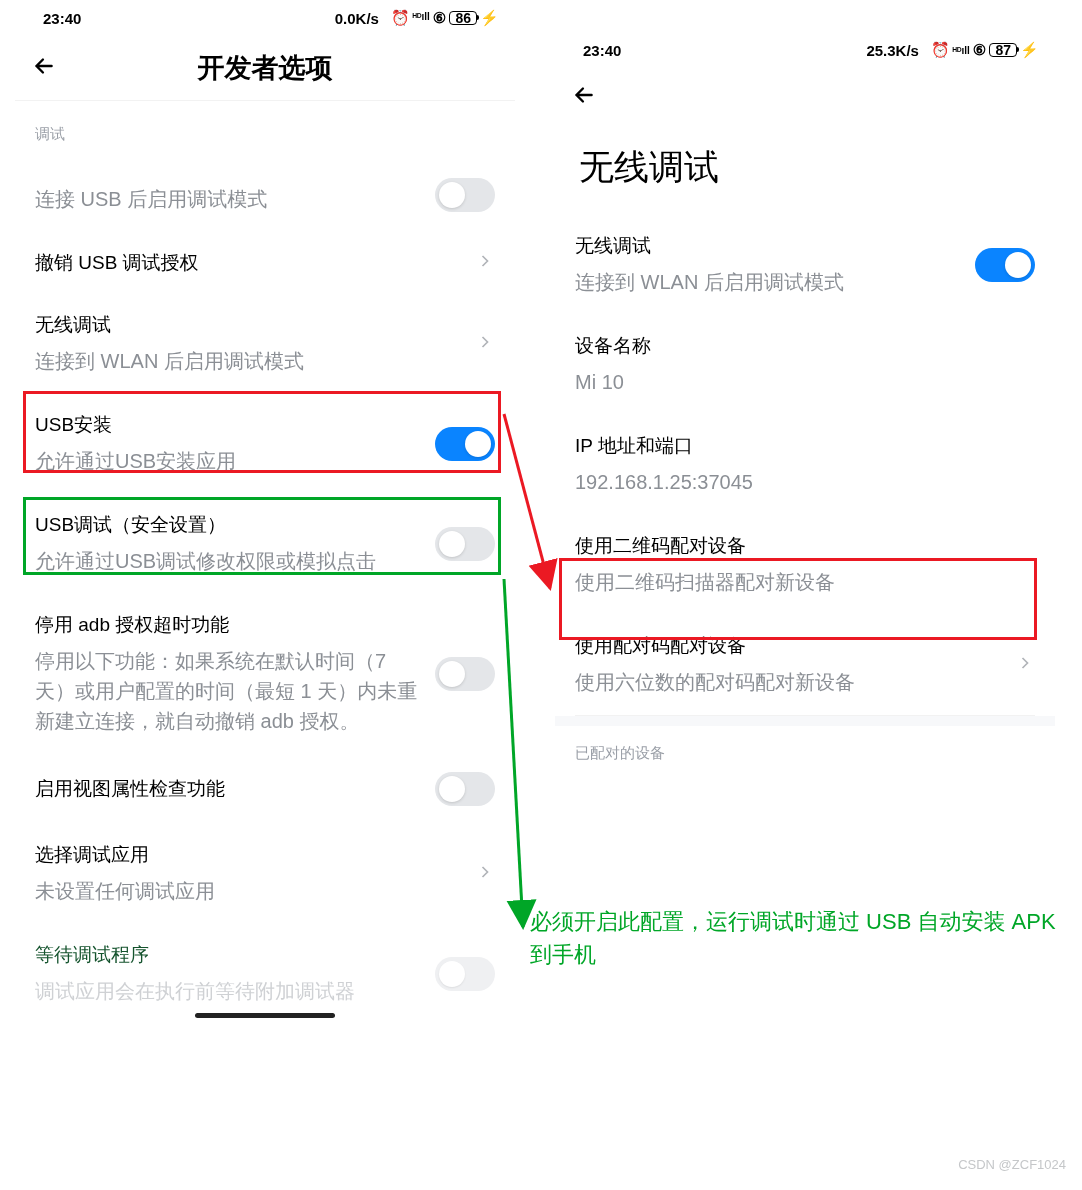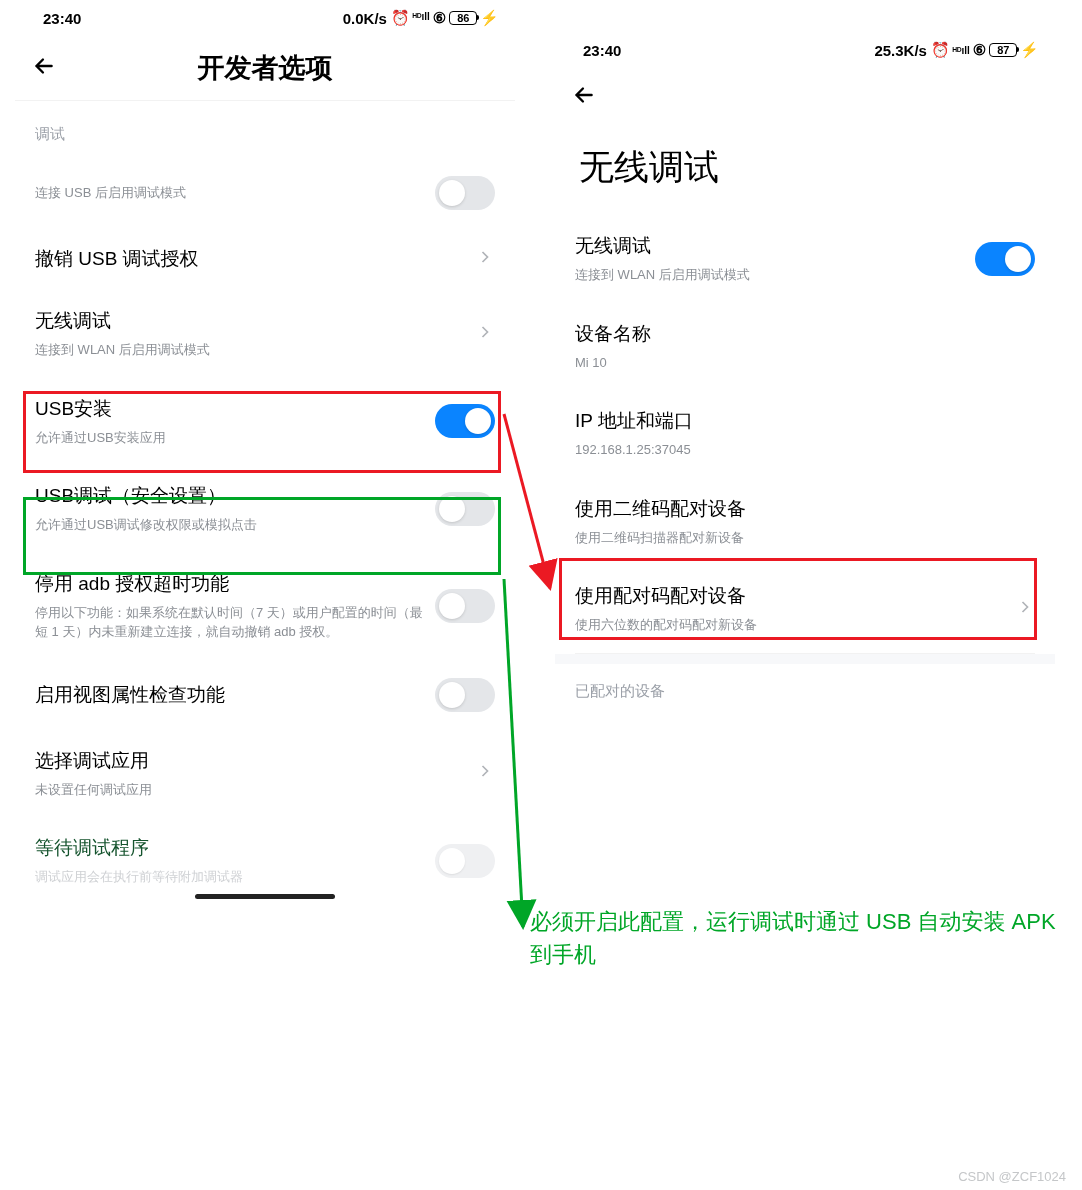--- a/index.html
+++ b/index.html
@@ -21,32 +21,32 @@
   .status-bar {
     display: flex;
     justify-content: space-between;
     align-items: center;
     padding: 4px 16px 0 28px;
     height: 32px;
     font-size: 15px;
     font-weight: 600;
     color: #000;
   }
-  .status-right { display: flex; align-items: center; gap: 4px; }
+  .status-right { display: flex; align-items: center; gap: 12px; }
   .status-icons { display: flex; align-items: center; gap: 3px; }
   .batt {
     display: inline-flex;
     align-items: center;
     border: 1.5px solid #000;
     border-radius: 4px;
     padding: 0 1px;
     height: 14px;
     width: 28px;
     position: relative;
-    font-size: 11px;
+    font-size: 14px;
     font-weight: 700;
     justify-content: center;
   }
   .batt::after {
     content: "";
     position: absolute;
     right: -3px;
     top: 3px;
     width: 2px;
     height: 5px;
@@ -102,23 +102,24 @@
   }
   .item .texts { flex: 1; min-width: 0; padding-right: 12px;}
   .item .title {
     font-size: 19px;
     font-weight: 500;
     color: #000;
     margin-bottom: 6px;
   }
   .item .title:last-child { margin-bottom: 0; }
   .item .desc {
-    font-size: 13px;
+    font-size: 20px;
     color: #8b8f95;
     line-height: 1.5;
+    margin-top: 8px;
   }
   .item.disabled .title { color: #14532d; }
   .item.disabled .desc { color: #cfd1d4; }
 
   .chevron svg { width: 20px; height: 20px; stroke: #b0b3b8; }
   .toggle {
     width: 60px;
     height: 34px;
     border-radius: 17px;
     position: relative;
@@ -155,21 +156,21 @@
     font-weight: 500;
     line-height: 1.5;
     left: 530px;
     top: 905px;
     width: 545px;
   }
 
   .watermark {
     position: absolute;
     right: 16px;
-    bottom: 6px;
+    bottom: 18px;
     color: #c5c7c9;
     font-size: 13px;
   }
 
   .nav-handle {
     position: absolute;
     bottom: 6px;
     left: 50%;
     transform: translateX(-50%);
     width: 140px;

